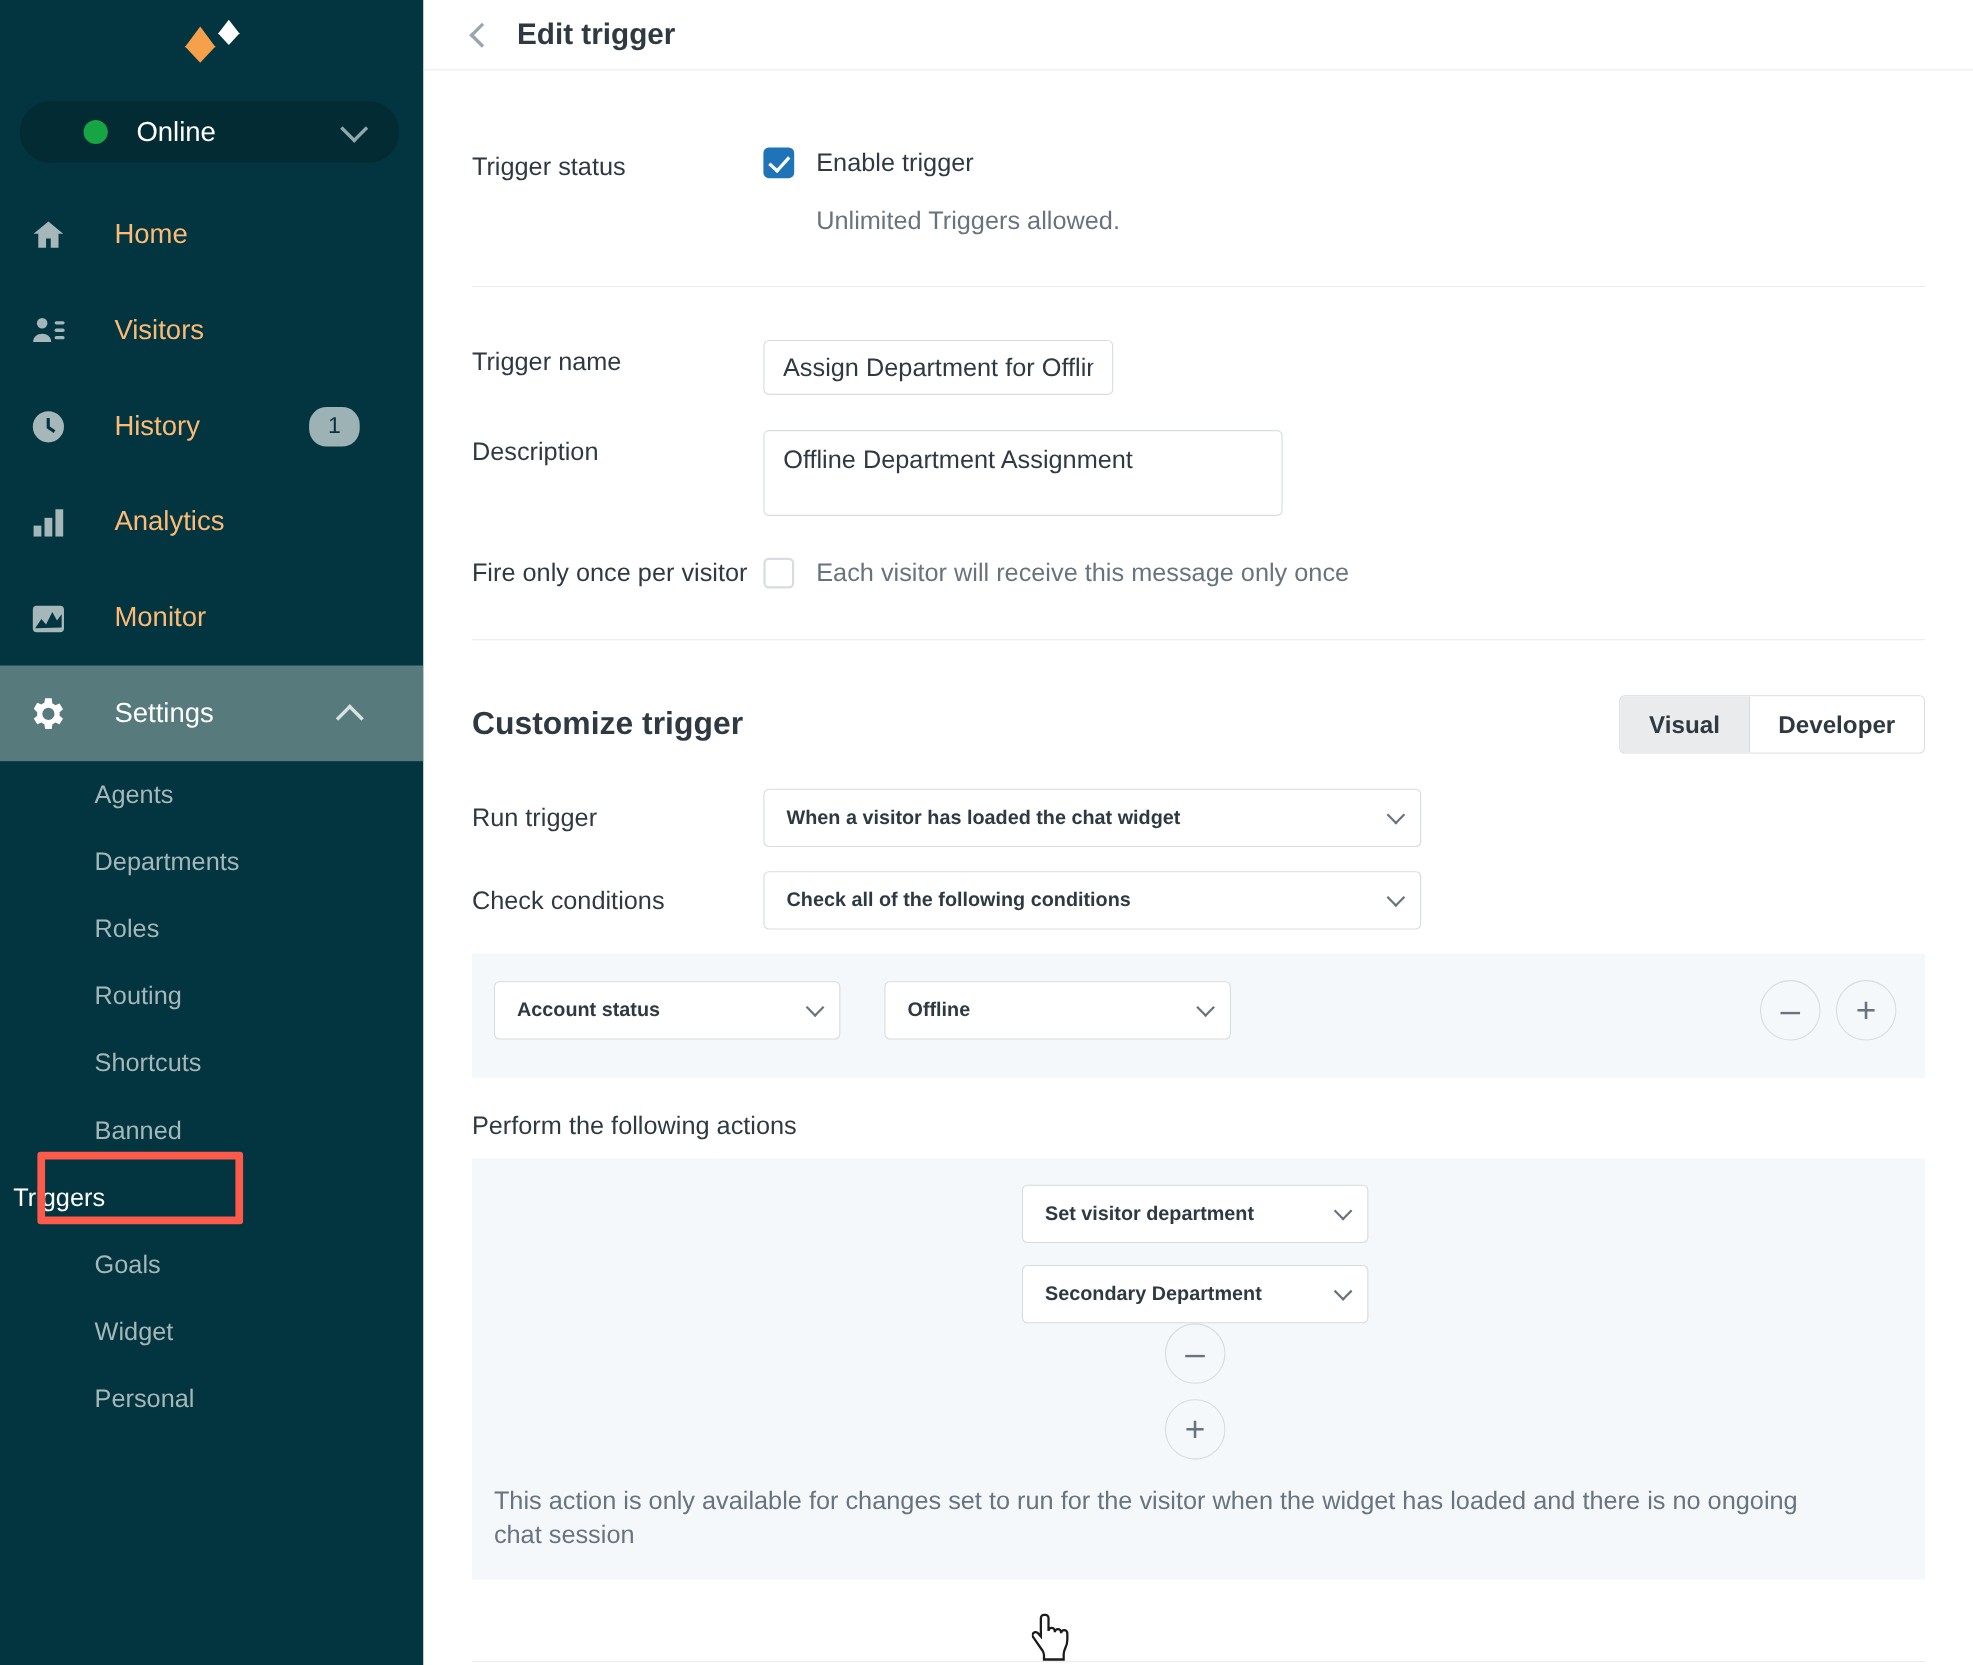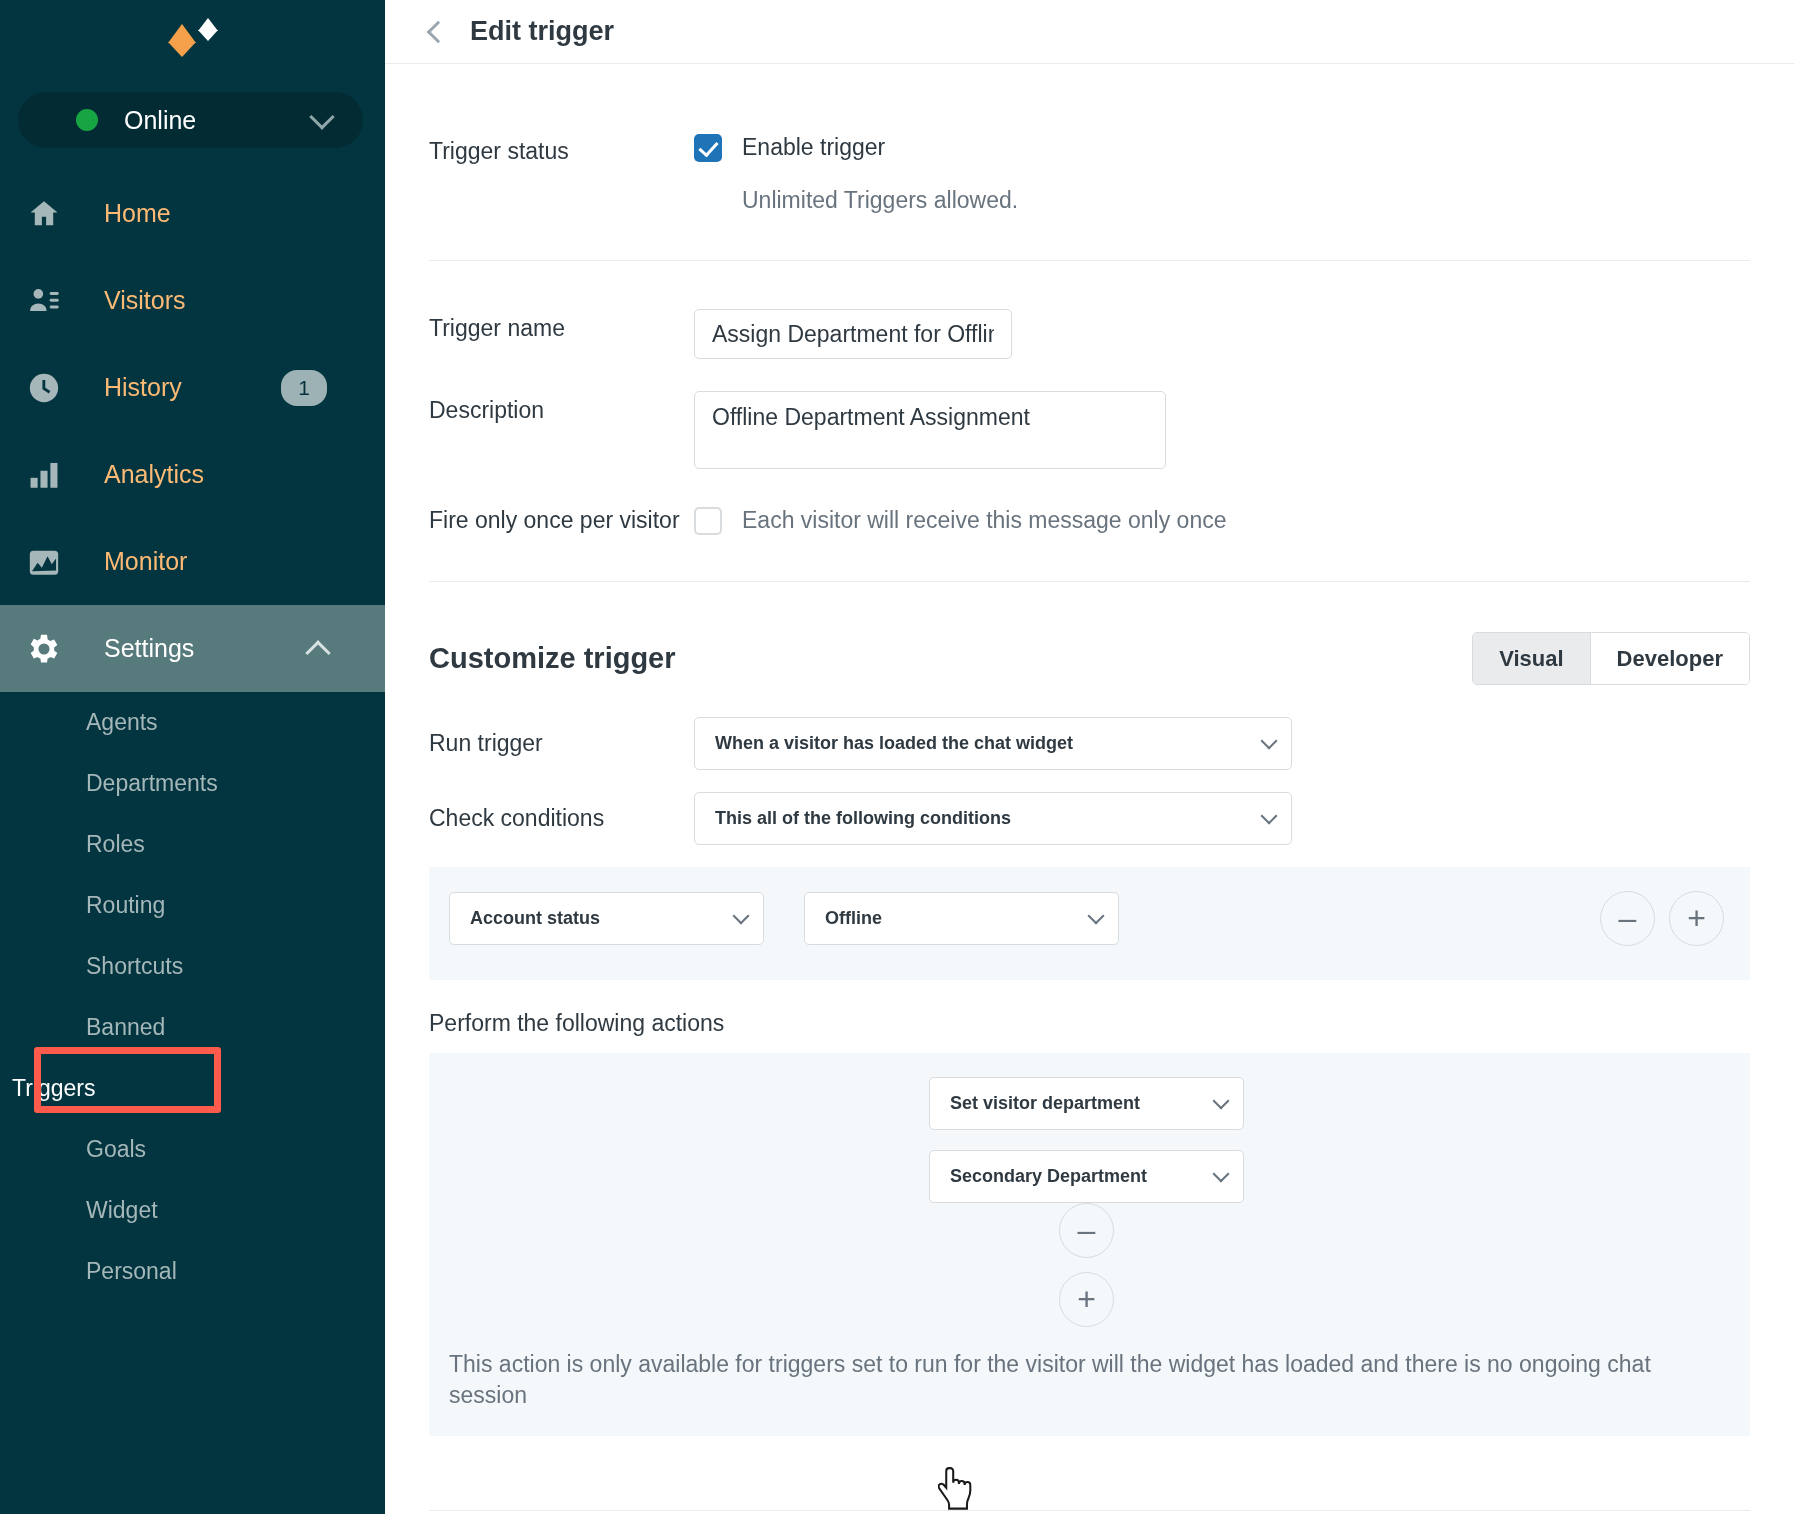--- a/index.html
+++ b/index.html
@@ -561,21 +561,21 @@
         <div class="field-label" style="padding-top:0">Run trigger</div>
         <div class="select w-run">
           <span class="sel-text">When a visitor has loaded the chat widget</span>
           <span class="sel-chev"></span>
         </div>
       </div>
 
       <div class="sec-check">
         <div class="field-label" style="padding-top:0">Check conditions</div>
         <div class="select w-check">
-          <span class="sel-text">This all of the following conditions</span>
+          <span class="sel-text">Check all of the following conditions</span>
           <span class="sel-chev"></span>
         </div>
       </div>
 
       <div class="cond-panel">
         <div class="select w-c1">
           <span class="sel-text">Account status</span>
           <span class="sel-chev"></span>
         </div>
         <span class="gap16"></span>
@@ -601,21 +601,21 @@
           <span class="gap16"></span>
           <div class="select w-a2">
             <span class="sel-text">Secondary Department</span>
             <span class="sel-chev"></span>
           </div>
           <span class="spacer"></span>
           <div class="rnd-btn">–</div>
           <span style="width:14px;flex:0 0 14px;"></span>
           <div class="rnd-btn">+</div>
         </div>
-        <div class="act-note">This action is only available for triggers set to run for the visitor will the widget has loaded and there is no ongoing chat session</div>
+        <div class="act-note">This action is only available for changes set to run for the visitor when the widget has loaded and there is no ongoing chat session</div>
       </div>
 
       <div class="divider2"></div>
 
       <div class="btn-row">
         <div class="btn btn-primary">Save changes</div>
         <div class="btn btn-secondary">Cancel</div>
       </div>
 
     </div>

